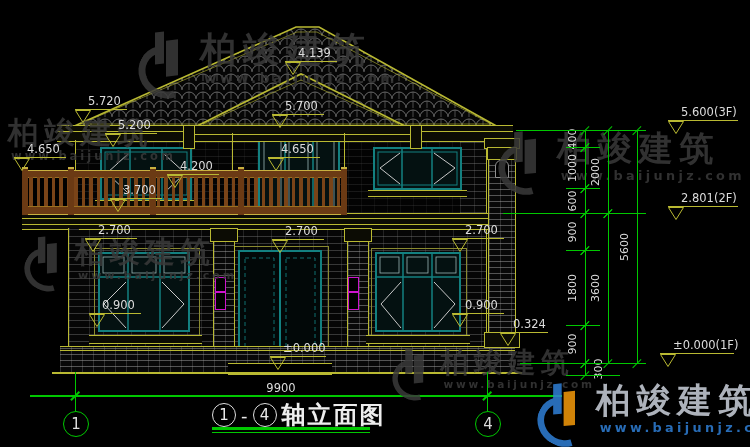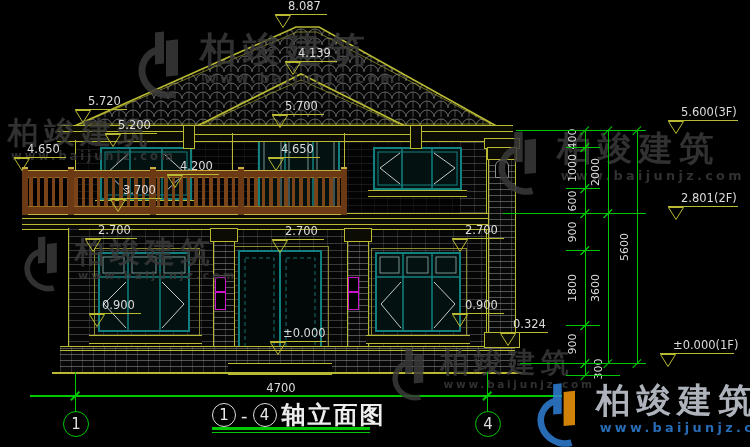--- a/index.html
+++ b/index.html
@@ -228,27 +228,20 @@
           <div style="position: absolute; left: 0px; top: 14px; width: 42px; height: 38px; border-width: 7px; border-style: solid; border-color: transparent transparent currentcolor currentcolor; border-image: initial; border-radius: 50%; transform: rotate(28deg);"></div>
           <div style="position: absolute; left: 17px; top: 0px; width: 9px; height: 32px; background: currentcolor; transform: skewY(-6deg);"></div>
           <div style="position: absolute; left: 28px; top: 8px; width: 12px; height: 36px; background: var(--brand_orange); transform: skewY(-6deg);"></div>
         </div>
         <div style="position: absolute; left: 62px; top: 0px; font: bold 36px &quot;DejaVu Sans&quot;; letter-spacing: 7px; white-space: nowrap; color: rgb(204, 210, 220);">柏竣建筑</div>
         <div style="position: absolute; left: 66px; top: 44px; font: bold 13.5px &quot;DejaVu Sans&quot;; letter-spacing: 3.5px; white-space: nowrap; color: var(--brand_blue);">www.baijunjz.com</div>
       </div>
     </div>
 
   <div id="annotations" class="abs" style="left:0;top:0;width:750px;height:447px;z-index:5;">
-      <div style="position: absolute; left: 275px; top: 1px; width: 52px; height: 27px;">
-        <div style="position: absolute; left: 0px; top: 13px; width: 100%; height: 1.2px; background: var(--line_yellow);"></div>
-        <svg style="position:absolute;left:0;top:14px" width="16" height="13" viewBox="0 0 16 13">
-          <polygon points="0.5,0.5 15.5,0.5 8,12.5" fill="none" stroke="var(--line_yellow)" stroke-width="1"></polygon>
-        </svg>
-        <div style="position: absolute; left: 13px; top: -2px; font: 11.5px &quot;DejaVu Sans&quot;; color: var(--text_white); white-space: nowrap;">8.087</div>
-      </div>
       <div style="position: absolute; left: 285px; top: 48px; width: 52px; height: 27px;">
         <div style="position: absolute; left: 0px; top: 13px; width: 100%; height: 1.2px; background: var(--line_yellow);"></div>
         <svg style="position:absolute;left:0;top:14px" width="16" height="13" viewBox="0 0 16 13">
           <polygon points="0.5,0.5 15.5,0.5 8,12.5" fill="none" stroke="var(--line_yellow)" stroke-width="1"></polygon>
         </svg>
         <div style="position: absolute; left: 13px; top: -2px; font: 11.5px &quot;DejaVu Sans&quot;; color: var(--text_white); white-space: nowrap;">4.139</div>
       </div>
       <div style="position: absolute; left: 75px; top: 96px; width: 52px; height: 27px;">
         <div style="position: absolute; left: 0px; top: 13px; width: 100%; height: 1.2px; background: var(--line_yellow);"></div>
         <svg style="position:absolute;left:0;top:14px" width="16" height="13" viewBox="0 0 16 13">
@@ -333,21 +326,21 @@
         </svg>
         <div style="position: absolute; left: 13px; top: -2px; font: 11.5px &quot;DejaVu Sans&quot;; color: var(--text_white); white-space: nowrap;">0.900</div>
       </div>
       <div style="position: absolute; left: 500px; top: 319px; width: 48px; height: 27px;">
         <div style="position: absolute; left: 0px; top: 13px; width: 100%; height: 1.2px; background: var(--line_yellow);"></div>
         <svg style="position:absolute;left:0;top:14px" width="16" height="13" viewBox="0 0 16 13">
           <polygon points="0.5,0.5 15.5,0.5 8,12.5" fill="none" stroke="var(--line_yellow)" stroke-width="1"></polygon>
         </svg>
         <div style="position: absolute; left: 13px; top: -2px; font: 11.5px &quot;DejaVu Sans&quot;; color: var(--text_white); white-space: nowrap;">0.324</div>
       </div>
-      <div style="position: absolute; left: 270px; top: 328px; width: 56px; height: 27px; text-decoration: underline;">
+      <div style="position: absolute; left: 270px; top: 343px; width: 56px; height: 27px; text-decoration: underline;">
         <div style="position: absolute; left: 0px; top: 13px; width: 100%; height: 1.2px; background: var(--line_yellow);"></div>
         <svg style="position:absolute;left:0;top:14px" width="16" height="13" viewBox="0 0 16 13">
           <polygon points="0.5,0.5 15.5,0.5 8,12.5" fill="none" stroke="var(--line_yellow)" stroke-width="1"></polygon>
         </svg>
         <div style="position: absolute; left: 13px; top: -2px; font: 11.5px &quot;DejaVu Sans&quot;; color: var(--text_white); white-space: nowrap;">±0.000</div>
       </div>
       <div style="position: absolute; left: 668px; top: 107px; width: 70px; height: 27px;">
         <div style="position: absolute; left: 0px; top: 13px; width: 100%; height: 1.2px; background: var(--line_yellow);"></div>
         <svg style="position:absolute;left:0;top:14px" width="16" height="13" viewBox="0 0 16 13">
           <polygon points="0.5,0.5 15.5,0.5 8,12.5" fill="none" stroke="var(--line_yellow)" stroke-width="1"></polygon>
@@ -410,21 +403,21 @@
       <div style="position: absolute; left: 566px; top: 325px; width: 34px; height: 1px; background: var(--dim_green);"></div>
       <div style="position: absolute; left: 566px; top: 375px; width: 54px; height: 1px; background: var(--dim_green);"></div>
       <div style="position: absolute; left: 75px; top: 372px; width: 1px; height: 39px; background: var(--dim_green);"></div>
       <div style="position: absolute; left: 69px; top: 395px; width: 12px; height: 1.6px; background: var(--dim_green); transform: rotate(-45deg);"></div>
       <div style="position: absolute; left: 63px; top: 411px; width: 24px; height: 24px; border: 1.5px solid var(--dim_green); border-radius: 50%; color: var(--text_white); font: 15px / 24px &quot;DejaVu Sans&quot;; text-align: center; background: rgb(0, 0, 0);">1</div>
       <div style="position: absolute; left: 487px; top: 372px; width: 1px; height: 39px; background: var(--dim_green);"></div>
       <div style="position: absolute; left: 481px; top: 395px; width: 12px; height: 1.6px; background: var(--dim_green); transform: rotate(-45deg);"></div>
       <div style="position: absolute; left: 475px; top: 411px; width: 24px; height: 24px; border: 1.5px solid var(--dim_green); border-radius: 50%; color: var(--text_white); font: 15px / 24px &quot;DejaVu Sans&quot;; text-align: center; background: rgb(0, 0, 0);">4</div>
     </div>
 
-  <div class="abs" style="left:255px;top:381px;width:52px;text-align:center;font-size:11.5px;color:var(--text_white);z-index:5;">4700</div>
+  <div class="abs" style="left:255px;top:381px;width:52px;text-align:center;font-size:11.5px;color:var(--text_white);z-index:5;">9900</div>
 
   <div class="abs" id="title-row" style="left:212px;top:399px;z-index:6;">
     <span class="axis-circle">1</span>
     <span style="font-size:18px;">-</span>
     <span class="axis-circle">4</span>
     <span id="title-name">轴立面图</span>
   </div>
   <div class="abs noint" style="left:212px;top:427px;width:158px;height:3px;background:var(--dim_green);z-index:6;"></div>
   <div class="abs noint" style="left:212px;top:432px;width:158px;height:1px;background:var(--dim_green);z-index:6;"></div>
 

